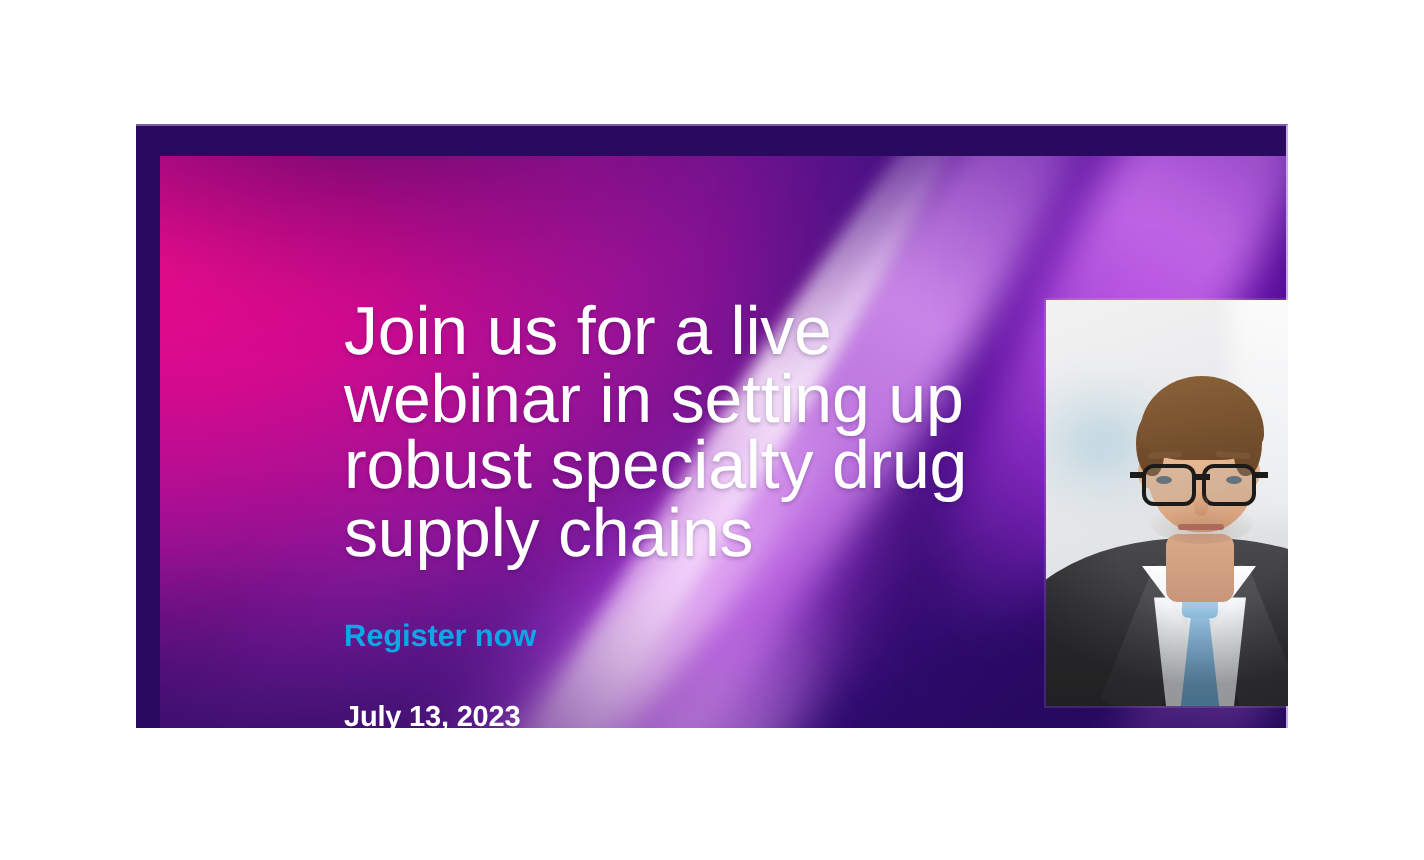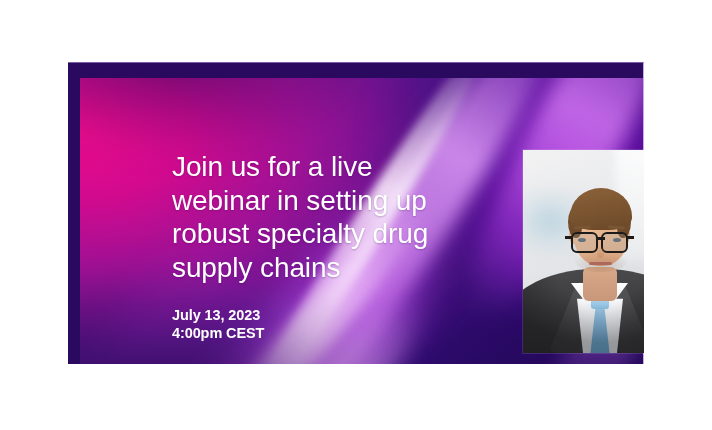--- a/index.html
+++ b/index.html
@@ -152,21 +152,21 @@
   
   #textcol {
     position: absolute;
     left: 104px;
     top: 88px;
     width: 340px;
     z-index: 6;
   }
   #headline {
     color: #ffffff;
-    font-size: 28px;
+    font-size: 34px;
     line-height: 33.5px;
     font-weight: 300;
     letter-spacing: -0.1px;
     white-space: pre-line;
     text-shadow: 0 1px 2px rgba(40,0,70,0.25);
   }
   #register {
     margin-top: 26px;
     color: #0aa8e8;
     font-size: 15.5px;
@@ -386,20 +386,21 @@
     <div class="swoosh s6"></div>
     <div class="wash-bottom"></div>
     <div class="wash-bottomright"></div>
   </div>
 
   <div id="textcol">
     <div id="headline">Join us for a live
 webinar in setting up
 robust specialty drug
 supply chains</div>
+    <div id="register">Register now</div>
     <div id="datetime">July 13, 2023
 4:00pm CEST</div>
   </div>
 
   <div id="portrait">
     <div class="p-bg"></div>
     <div class="p-bg-panel"></div>
     <div class="p-bg-blur"></div>
     <div class="p-suit"></div>
     <div class="p-lapel-l"></div>

